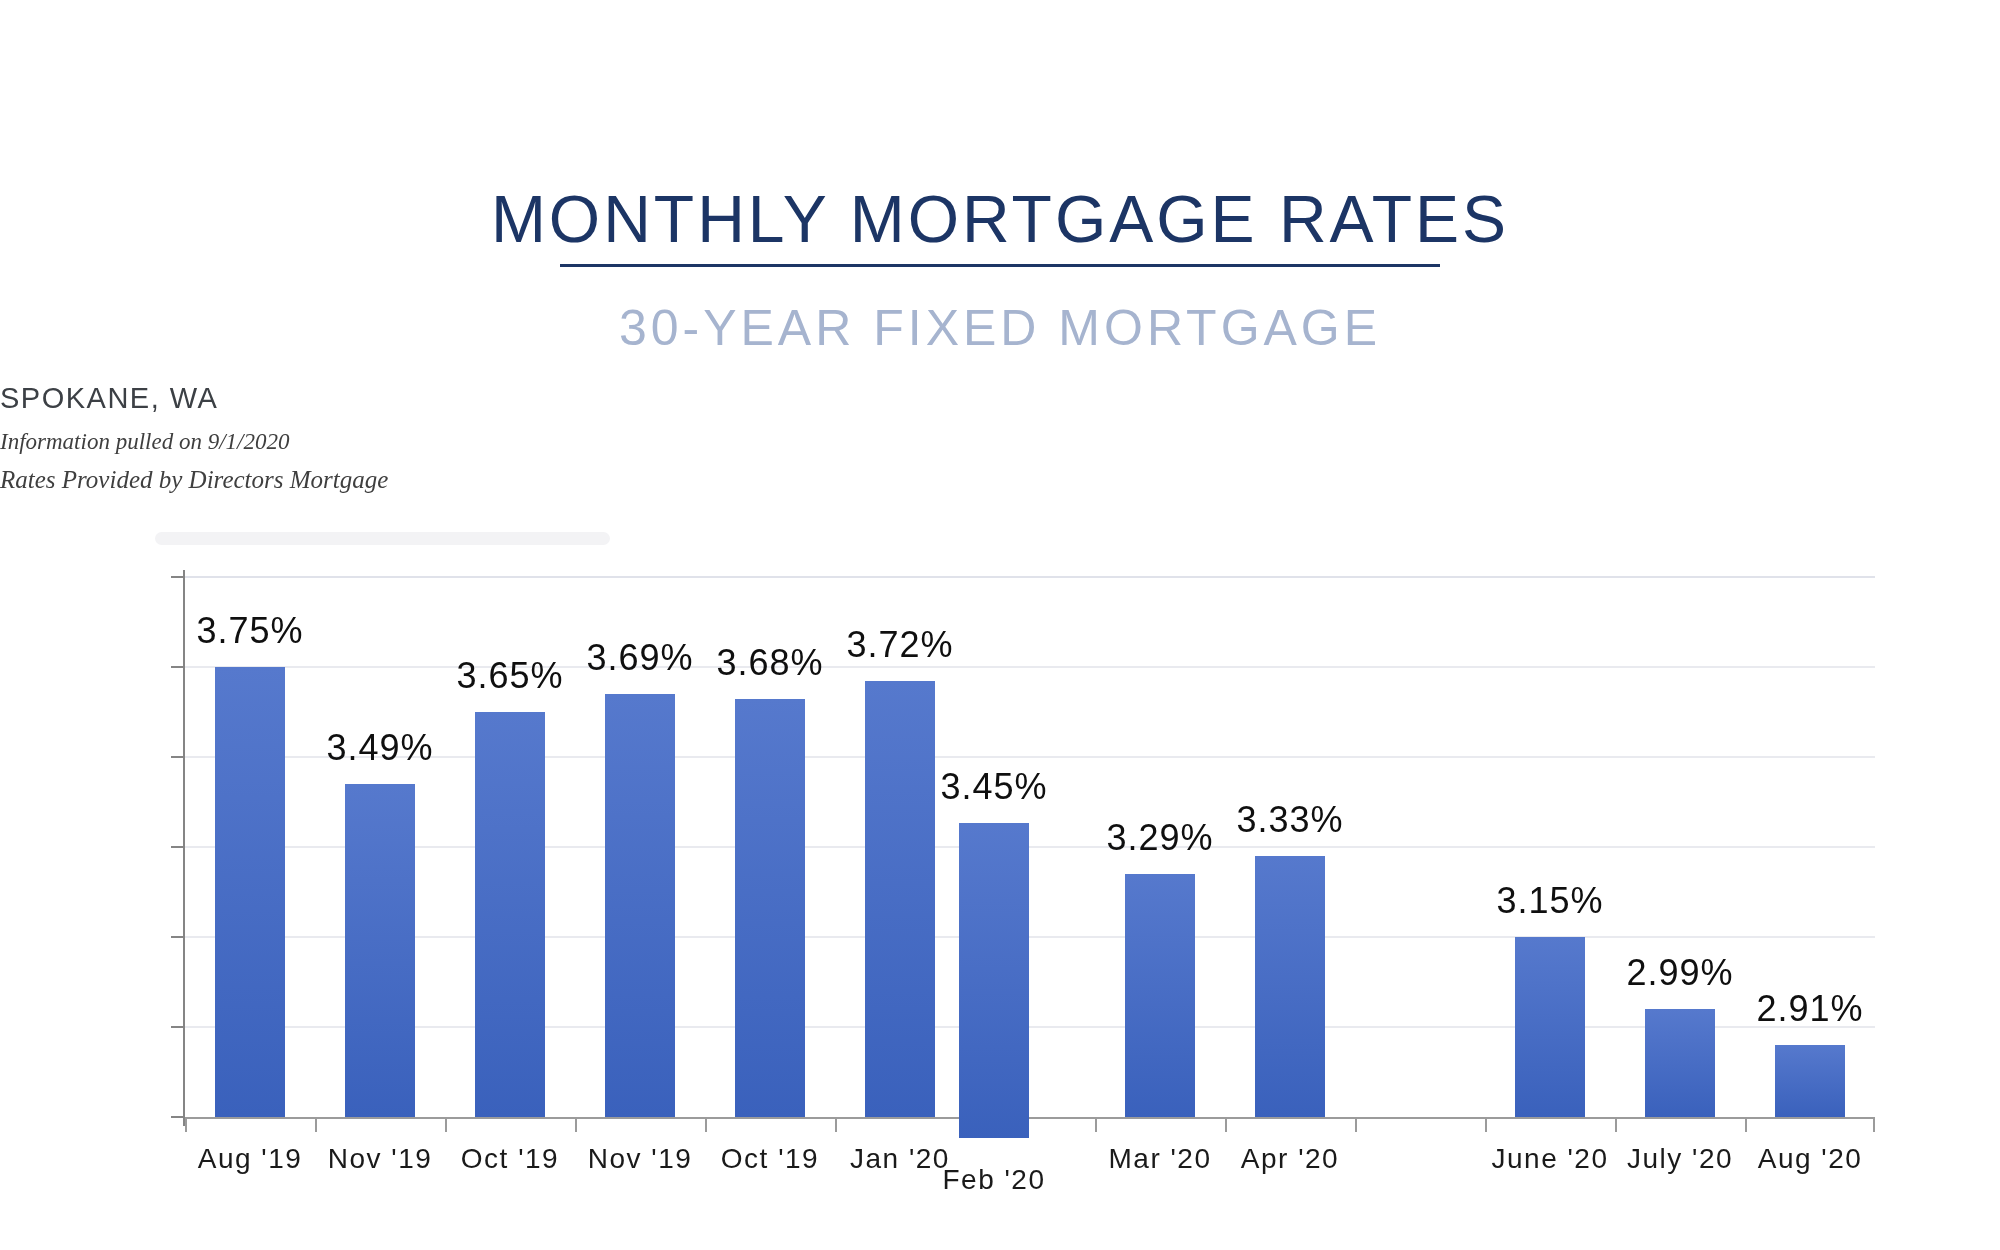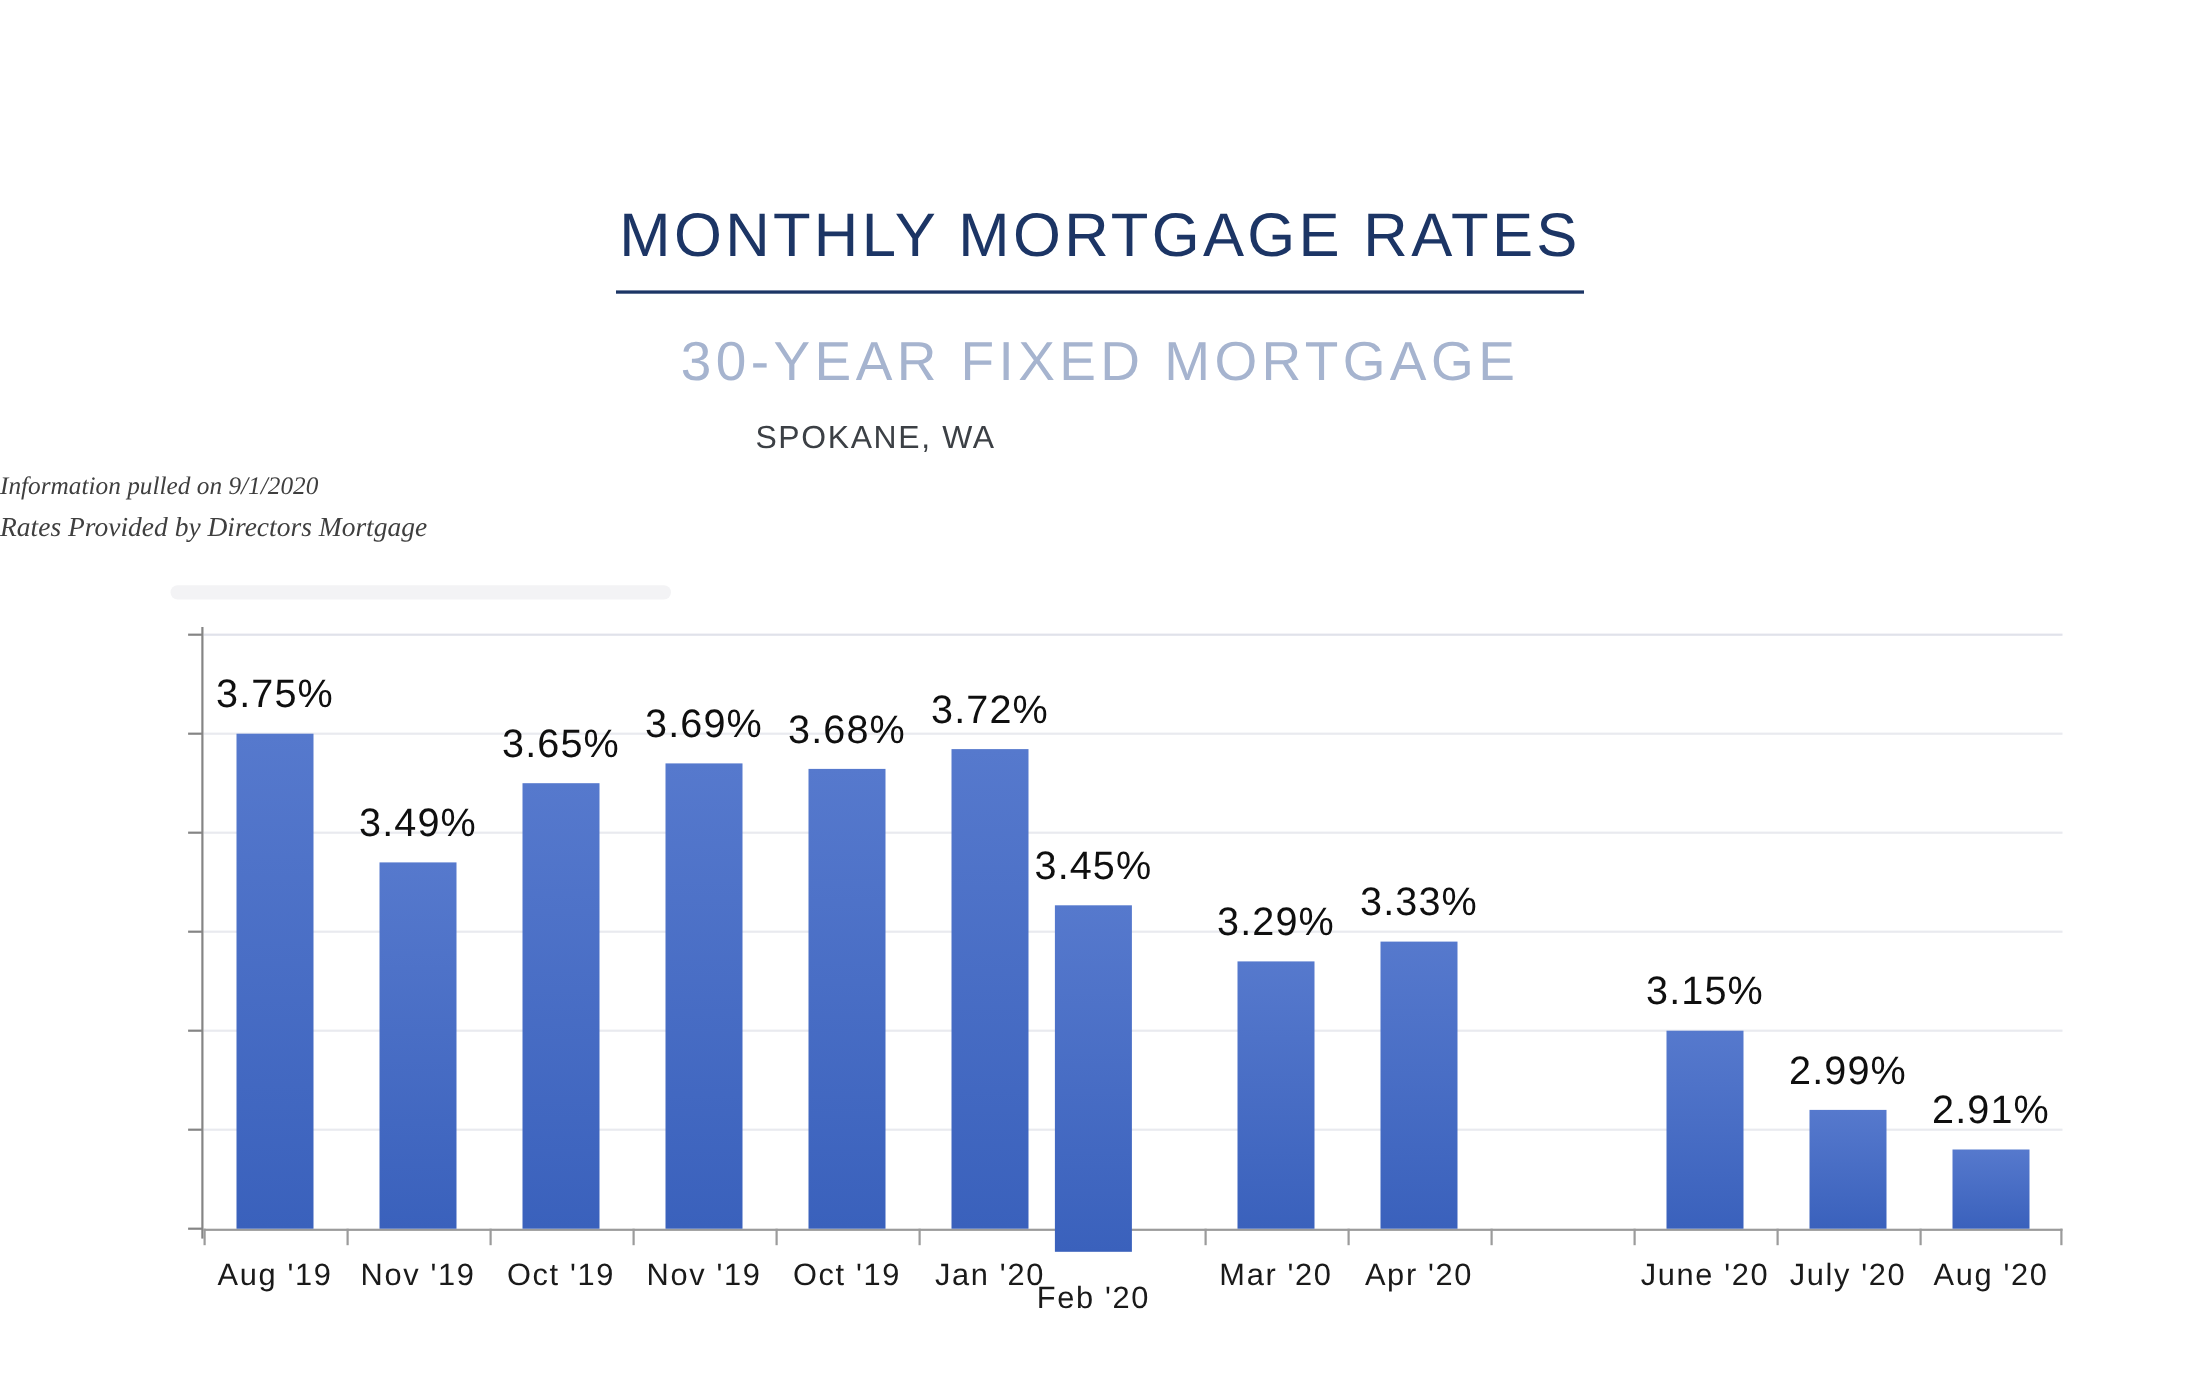--- a/index.html
+++ b/index.html
@@ -16,21 +16,21 @@
     overflow: hidden;
   }
   
   .title {
     position: absolute;
     top: 186px;
     left: 0;
     width: 2000px;
     margin: 0;
     text-align: center;
-    font-size: 56px;
+    font-size: 66px;
     font-weight: 400;
     letter-spacing: 3px;
     line-height: 1;
     color: var(--title-navy, #1c3565);
   }
   .title-underline {
     position: absolute;
     top: 264px;
     left: 50%;
     transform: translateX(-50%);
@@ -49,21 +49,21 @@
     font-weight: 400;
     letter-spacing: 4px;
     line-height: 1;
     color: var(--subtitle-gray, #a6b4cf);
   }
   .location {
     position: absolute;
     top: 384px;
     left: 0;
     width: 1592px;
-    text-align: center;
+    text-align: left;
     font-size: 29px;
     letter-spacing: 1.5px;
     line-height: 1;
     color: #3c4045;
   }
   .info-italic {
     position: absolute;
     left: 0;
     width: 2000px;
     font-family: "Liberation Serif", serif;

